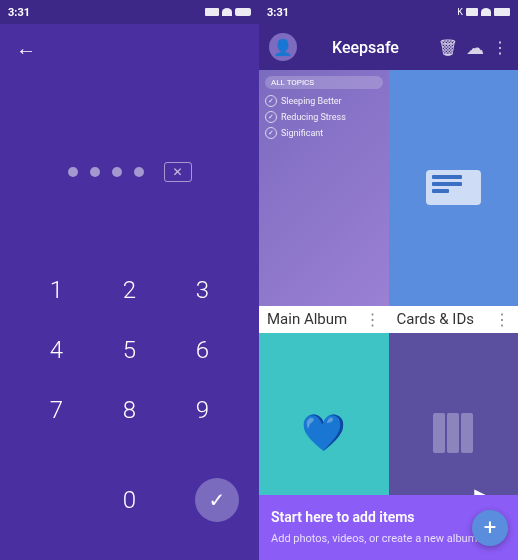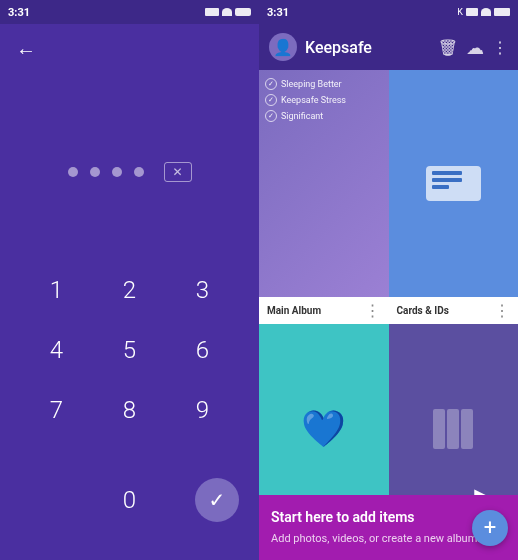--- a/index.html
+++ b/index.html
@@ -205,20 +205,21 @@
     .avatar-icon {
       color: white;
       font-size: 16px;
     }
 
     .app-title {
       color: white;
       font-size: 16px;
       font-weight: 500;
       flex: 1;
+      margin-left: 27px;
     }
 
     .header-icons {
       display: flex;
       gap: 8px;
       align-items: center;
     }
 
     .header-icon {
       color: rgba(255,255,255,0.8);
@@ -339,23 +340,23 @@
     .album-label-row {
       background: white;
       height: 30px;
       display: flex;
       align-items: center;
       justify-content: space-between;
       padding: 0 8px;
     }
 
     .album-label {
-      font-size: 10px;
+      font-size: 15px;
       color: #333;
-      font-weight: 700;
+      font-weight: 400;
     }
 
     .album-more {
       color: #888;
       font-size: 16px;
       cursor: pointer;
     }
 
     .album-thumb-3 {
       background: #3ec4c4;
@@ -391,21 +392,21 @@
       background: rgba(255,255,255,0.3);
       border-radius: 2px;
     }
 
     
     .tooltip-overlay {
       position: absolute;
       bottom: 0;
       left: 0;
       right: 0;
-      background: #a21caf;
+      background: #8b5cf6;
       color: white;
       padding: 14px 12px;
       border-radius: 0;
       z-index: 10;
     }
 
     .tooltip-title {
       font-size: 14px;
       font-weight: 600;
       margin-bottom: 6px;
@@ -516,31 +517,32 @@
       <span class="header-icon" style="font-size:18px;">☁</span>
       <span class="header-icon">⋮</span>
     </div>
   </div>
 
 
   <div style="display:grid;grid-template-columns:1fr 1fr;flex:1;overflow:hidden;position:relative;">
 
     <div style="display:flex;flex-direction:column;">
       <div class="album-thumb-1">
+        <div class="all-topics-badge">ALL TOPICS</div>
         <div class="topic-item">
           <div class="topic-circle">
             <span class="topic-check">✓</span>
           </div>
           <span class="topic-text">Sleeping Better</span>
         </div>
         <div class="topic-item">
           <div class="topic-circle">
             <span class="topic-check">✓</span>
           </div>
-          <span class="topic-text">Keepsafe Stress</span>
+          <span class="topic-text">Reducing Stress</span>
         </div>
         <div class="topic-item">
           <div class="topic-circle">
             <span class="topic-check">✓</span>
           </div>
           <span class="topic-text">Significant</span>
         </div>
       </div>
       <div class="album-label-row">
         <span class="album-label">Main Album</span>

